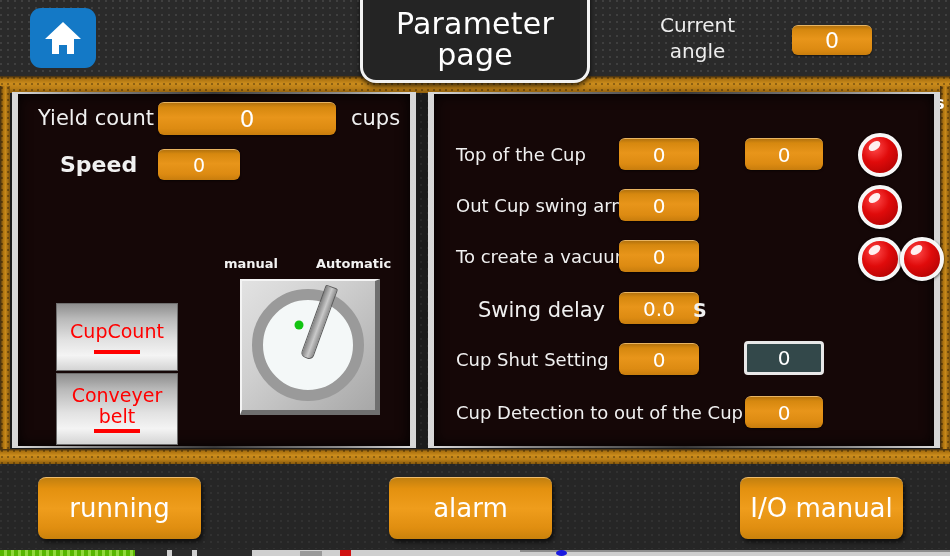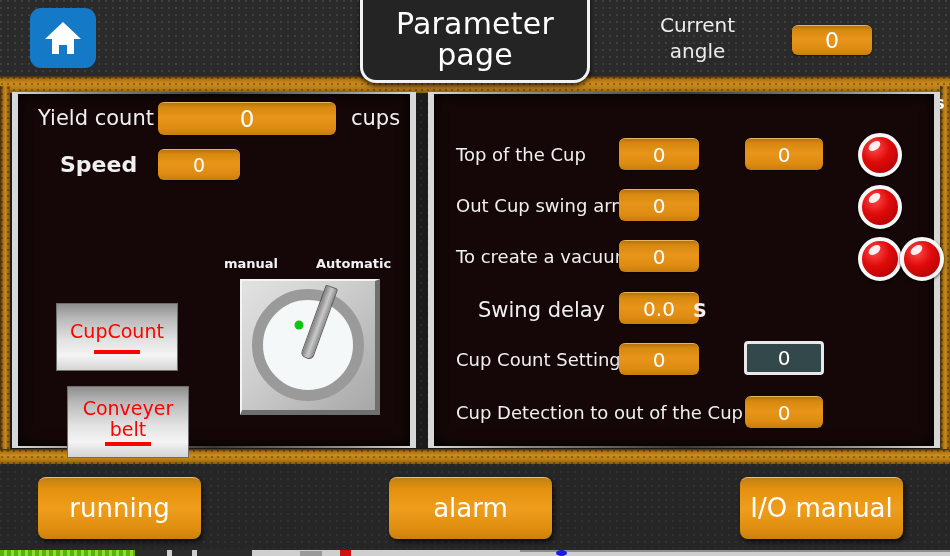--- a/index.html
+++ b/index.html
@@ -313,21 +313,21 @@
 
       <div class="lbl" style="left:42px; top:58px; font-size:22px; font-weight:bold;">Speed</div>
       <div class="ofield" style="left:140px; top:55px; width:82px; height:31px; font-size:19px;">0</div>
 
 
       <div class="silver-btn" style="left:38px; top:193px; width:122px; height:68px;margin-top:16px;">
         <div class="txt">CupCount</div>
         <div class="ul" style="margin-top:8px;"></div>
       </div>
 
-      <div class="silver-btn" style="left:38px; top:292px; width:122px; height:72px;margin-left:11px;">
+      <div class="silver-btn" style="left:38px; top:279px; width:122px; height:72px;">
         <div class="txt">Conveyer</div>
         <div class="txt">belt</div>
         <div class="ul"></div>
       </div>
 
     </div>
   </div>
 
   <div id="manual-label">manual</div>
   <div id="auto-label">Automatic</div>
@@ -353,21 +353,21 @@
       <div class="lbl" style="left:22px; top:101px; font-size:18px;">Out Cup swing arm</div>
       <div class="ofield" style="left:185px; top:95px; width:80px; height:32px; font-size:20px;">0</div>
 
       <div class="lbl" style="left:22px; top:152px; font-size:18px;">To create a vacuum</div>
       <div class="ofield" style="left:185px; top:146px; width:80px; height:32px; font-size:20px;">0</div>
 
       <div class="lbl" style="left:44px; top:204px; font-size:21px;">Swing delay</div>
       <div class="ofield" style="left:185px; top:198px; width:80px; height:32px; font-size:20px;">0.0</div>
       <div class="lbl" style="left:259px; top:205px; font-size:19px; font-weight:bold; z-index:6;">S</div>
 
-      <div class="lbl" style="left:22px; top:255px; font-size:18px;">Cup Count Setting</div>
+      <div class="lbl" style="left:22px; top:255px; font-size:18px;">Cup Shut Setting</div>
       <div class="ofield" style="left:185px; top:249px; width:80px; height:32px; font-size:20px;">0</div>
       <div class="tealfield" style="left:310px; top:247px; width:80px; height:34px; font-size:20px;">0</div>
 
       <div class="lbl" style="left:22px; top:308px; font-size:18px;">Cup Detection to out of the Cup</div>
       <div class="ofield" style="left:311px; top:302px; width:78px; height:32px; font-size:20px;">0</div>
 
     </div>
   </div>
 
   <div class="lamp" style="left:858px; top:133px;"></div>

